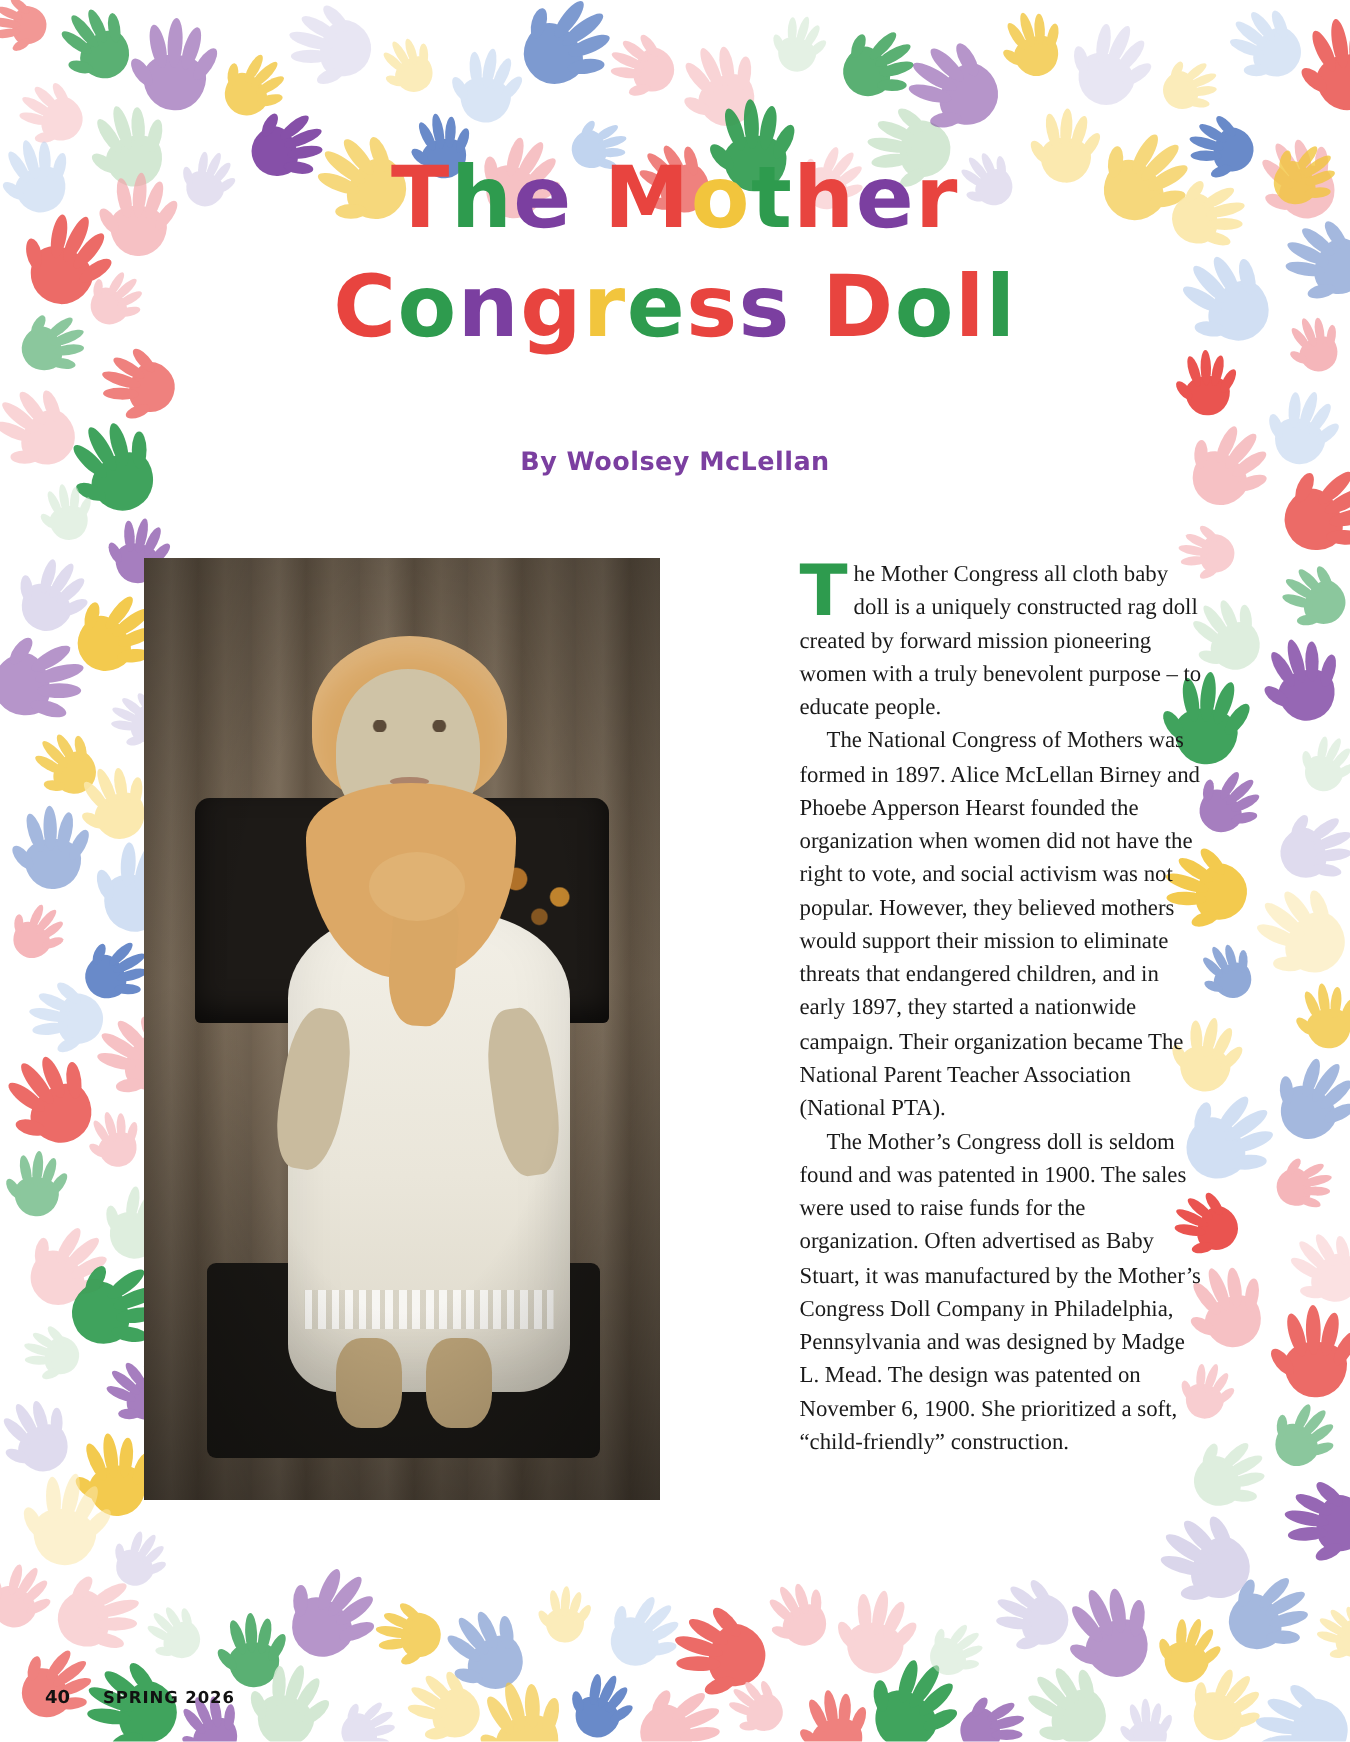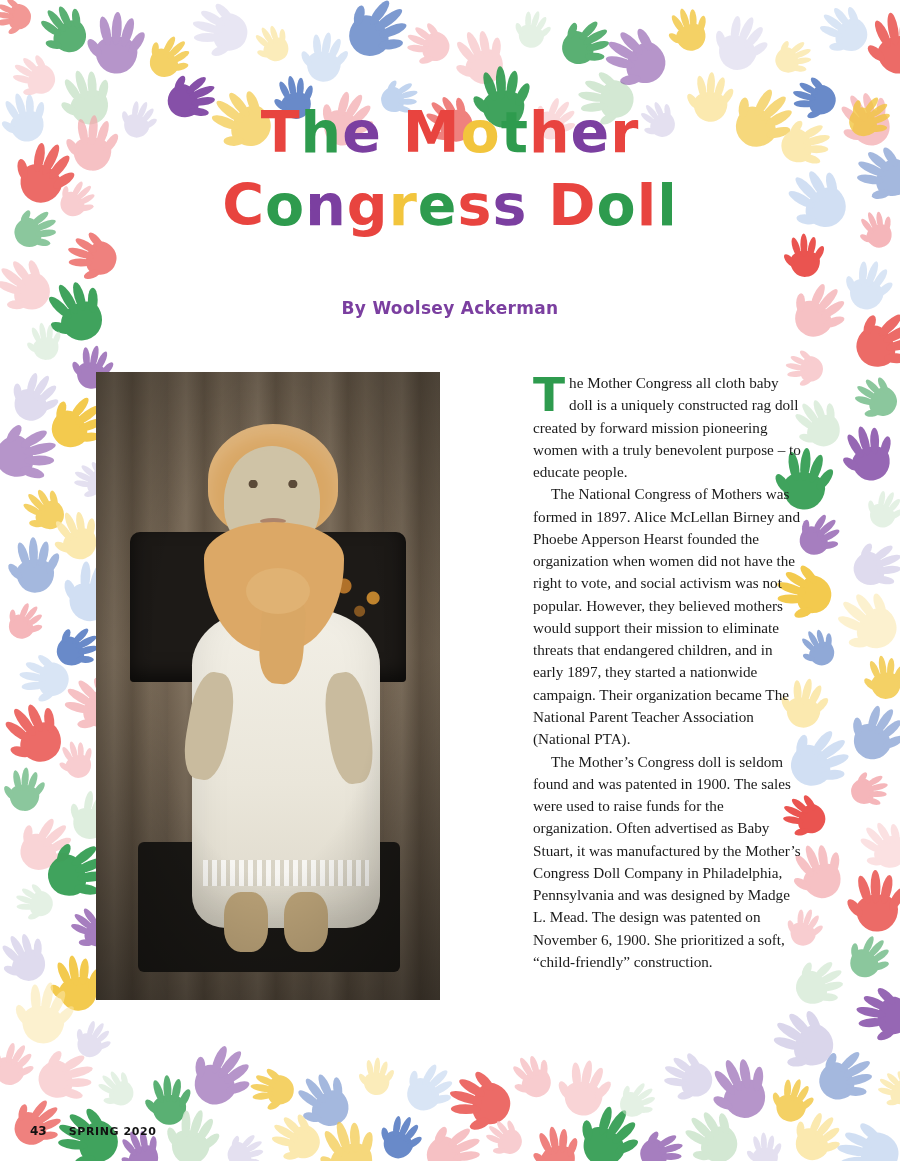--- a/index.html
+++ b/index.html
@@ -1382,21 +1382,21 @@
     </div>
   </div>
 
 <div id="page">
 
   <div id="title-block">
     <div class="title-line" id="title1"><span class="ch" style="color: rgb(232, 68, 63);">T</span><span class="ch" style="color: rgb(46, 155, 78);">h</span><span class="ch" style="color: rgb(123, 63, 160);">e</span><span class="ch">&nbsp;</span><span class="ch" style="color: rgb(232, 68, 63);">M</span><span class="ch" style="color: rgb(242, 197, 61);">o</span><span class="ch" style="color: rgb(46, 155, 78);">t</span><span class="ch" style="color: rgb(232, 68, 63);">h</span><span class="ch" style="color: rgb(123, 63, 160);">e</span><span class="ch" style="color: rgb(232, 68, 63);">r</span></div>
     <div class="title-line" id="title2"><span class="ch" style="color: rgb(232, 68, 63);">C</span><span class="ch" style="color: rgb(46, 155, 78);">o</span><span class="ch" style="color: rgb(123, 63, 160);">n</span><span class="ch" style="color: rgb(232, 68, 63);">g</span><span class="ch" style="color: rgb(242, 197, 61);">r</span><span class="ch" style="color: rgb(46, 155, 78);">e</span><span class="ch" style="color: rgb(232, 68, 63);">s</span><span class="ch" style="color: rgb(123, 63, 160);">s</span><span class="ch">&nbsp;</span><span class="ch" style="color: rgb(232, 68, 63);">D</span><span class="ch" style="color: rgb(46, 155, 78);">o</span><span class="ch" style="color: rgb(232, 68, 63);">l</span><span class="ch" style="color: rgb(46, 155, 78);">l</span></div>
   </div>
 
-  <div id="byline">By Woolsey Ackerman</div>
+  <div id="byline">By Woolsey McLellan</div>
 
   <div id="photo">
     <div class="ph-layer" id="ph-wall"></div>
     <div class="ph-layer" id="ph-floor"></div>
     <div class="ph-layer" id="ph-chair-back"></div>
     <div class="ph-layer" id="ph-chair-deco"></div>
     <div class="ph-layer" id="ph-seat"></div>
     <div class="ph-layer" id="ph-dress"></div>
     <div class="ph-layer" id="ph-arm-l"></div>
     <div class="ph-layer" id="ph-arm-r"></div>
@@ -1413,17 +1413,17 @@
     <div class="ph-layer" id="ph-vignette"></div>
   </div>
 
   <div id="text-col">
     <p><span class="dropcap">T</span><span>he Mother Congress all cloth baby doll is a uniquely constructed rag doll created by forward mission pioneering women with a truly benevolent purpose – to educate people.</span></p>
     <p>The National Congress of Mothers was formed in 1897. Alice McLellan Birney and Phoebe Apperson Hearst founded the organization when women did not have the right to vote, and social activism was not popular. However, they believed mothers would support their mission to eliminate threats that endangered children, and in early 1897, they started a nationwide campaign. Their organization became The National Parent Teacher Association (National PTA).</p>
     <p>The Mother’s Congress doll is seldom found and was patented in 1900. The sales were used to raise funds for the organization. Often advertised as Baby Stuart, it was manufactured by the Mother’s Congress Doll Company in Philadelphia, Pennsylvania and was designed by Madge L. Mead. The design was patented on November 6, 1900. She prioritized a soft, “child-friendly” construction.</p>
   </div>
 
   <div id="footer">
-    <span id="page-number">43</span>
-    <span id="issue-label">SPRING 2020</span>
+    <span id="page-number">40</span>
+    <span id="issue-label">SPRING 2026</span>
   </div>
 
 </div>
 
 </body></html>

